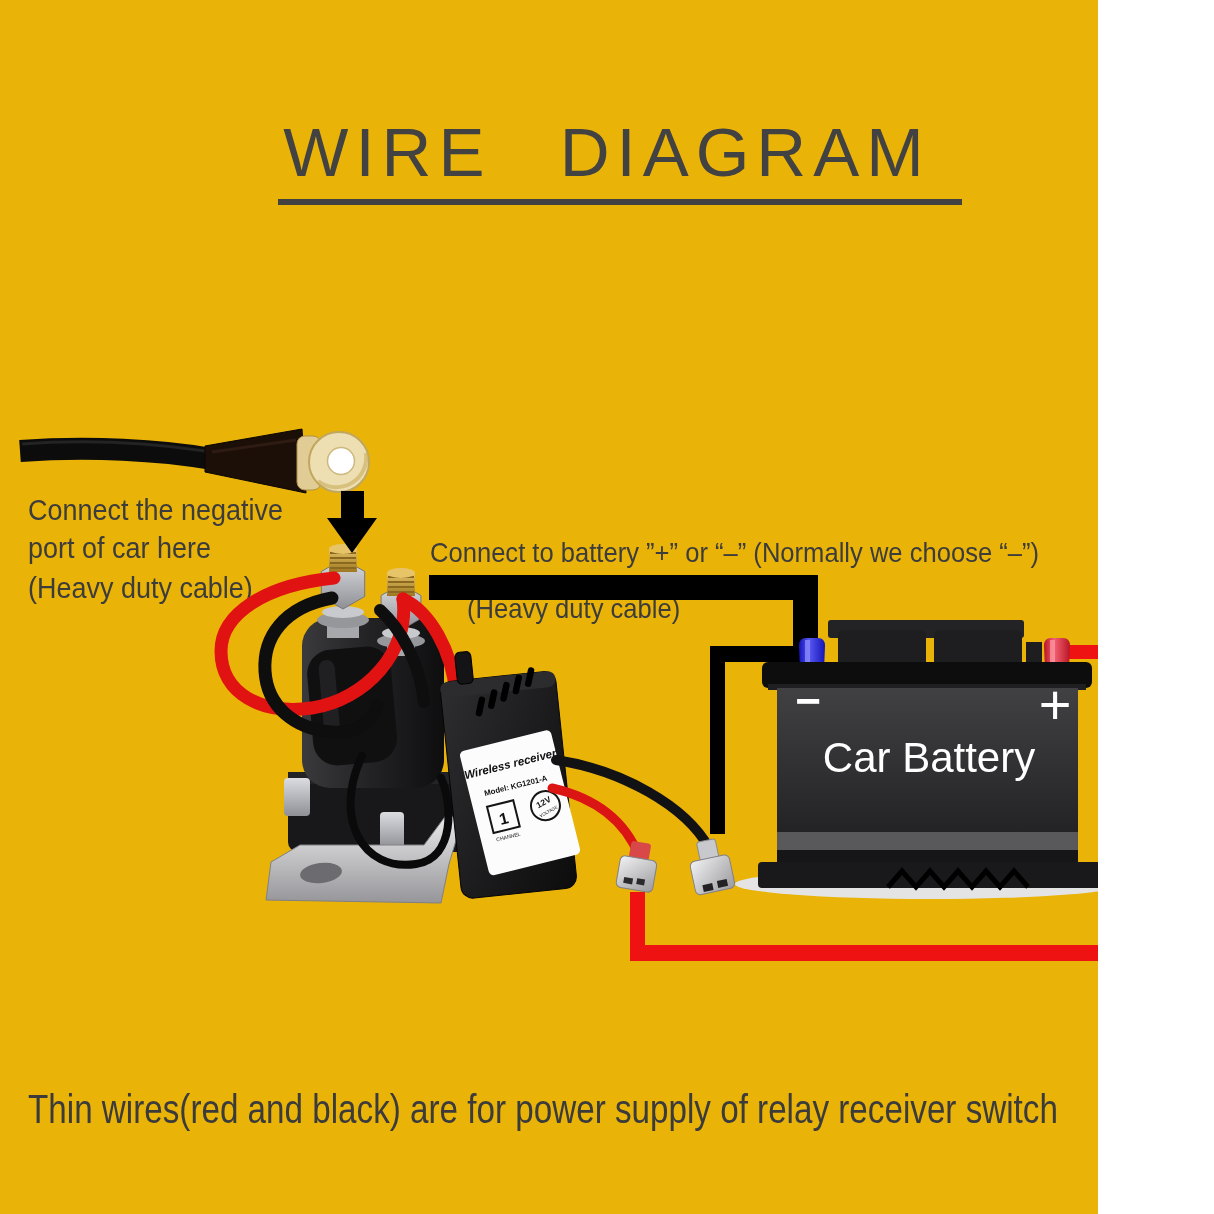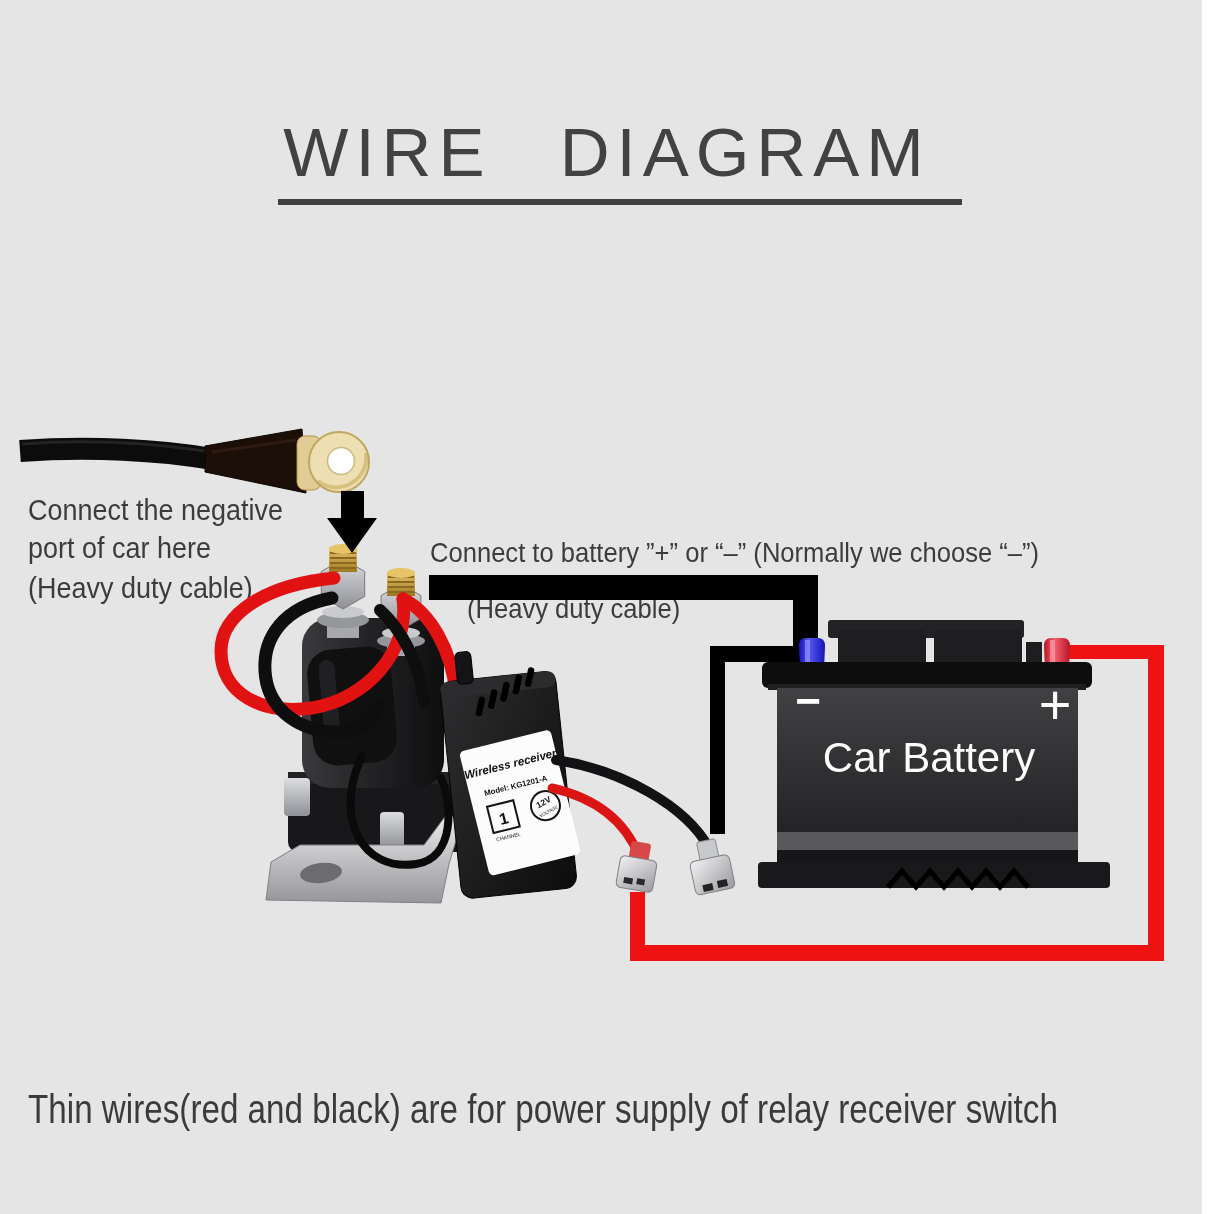--- a/index.html
+++ b/index.html
@@ -1,16 +1,16 @@
 <!DOCTYPE html>
 <html><head>
 <meta charset="utf-8">
 <style>
   html,body{margin:0;padding:0;background:#fff;}
-  .page{position:relative;width:1202px;height:1214px;background:#e5e5e5;overflow:hidden;
+  .page{position:relative;width:1098px;height:1214px;background:#eab308;overflow:hidden;
         font-family:"Liberation Sans",sans-serif;}
   .title{position:absolute;left:0;top:113px;width:1214px;text-align:center;
          font-size:69px;font-weight:400;color:#424242;letter-spacing:7px;word-spacing:42px;white-space:nowrap;}
   .title-underline{position:absolute;left:278px;top:199px;width:684px;height:6px;background:#424242;}
   .ann{position:absolute;color:#3c3c3c;white-space:nowrap;transform-origin:left top;}
   .ann-left{left:28px;font-size:29px;transform:scaleX(0.93);}
   .l1{top:494px;} .l2{top:532px;} .l3{top:572px;}
   .mid1{left:430px;top:537px;font-size:27.5px;transform:scaleX(0.93);}
   .mid2{left:467px;top:593px;font-size:27.5px;transform:scaleX(0.93);}
   .bottom-note{left:28px;top:1086px;font-size:41px;transform:scaleX(0.81);color:#3b3b3b;}

